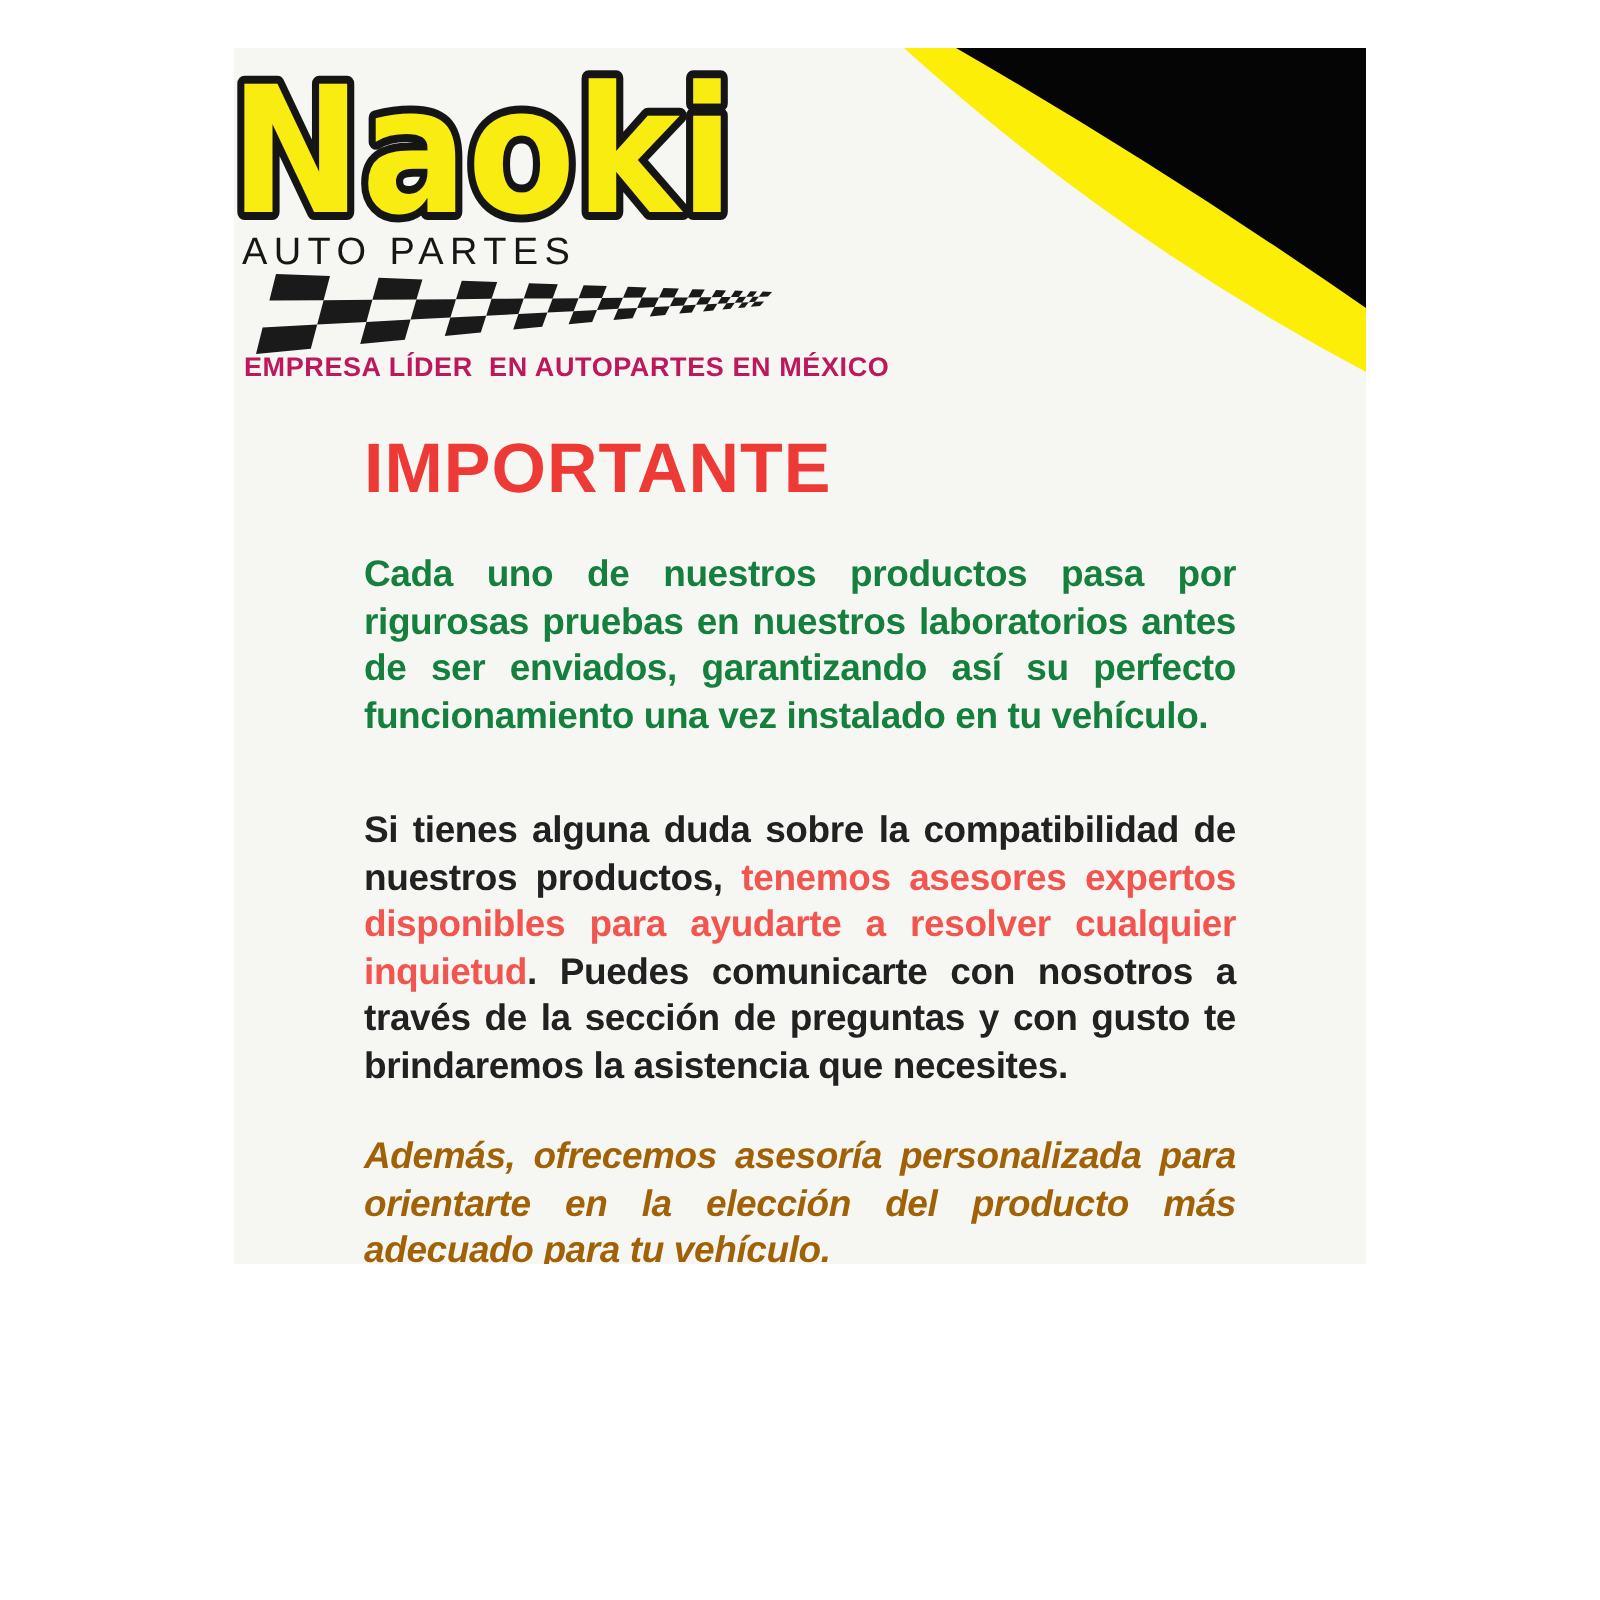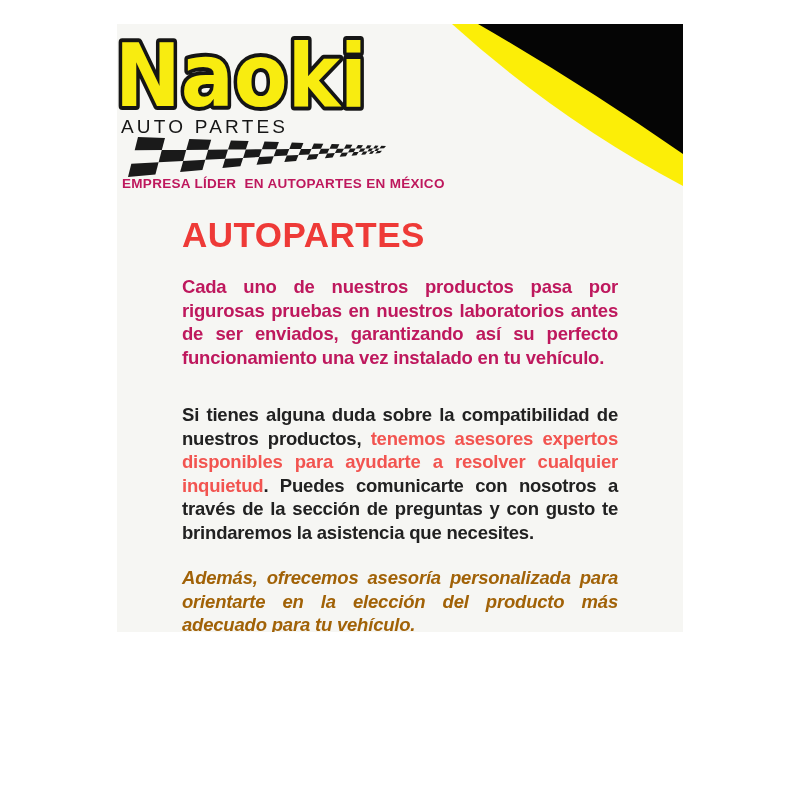--- a/index.html
+++ b/index.html
@@ -105,20 +105,20 @@
           <polygon points="237.2,10.6 240.5,10.7 238.4,13.4 235.1,13.4" fill="#1a1a1a"></polygon>
           <polygon points="233.1,16.2 236.4,16.1 234.3,18.7 231.0,19.0" fill="#1a1a1a"></polygon>
           <polygon points="238.4,13.4 241.4,13.4 239.4,15.9 236.4,16.1" fill="#1a1a1a"></polygon>
           <polygon points="243.4,10.8 248.0,11.0 246.0,13.3 241.4,13.4" fill="#1a1a1a"></polygon>
           <polygon points="239.4,15.9 244.0,15.7 242.0,18.0 237.3,18.4" fill="#1a1a1a"></polygon>
         </svg>
       <div class="brand-tagline" style="color: #be185d;">EMPRESA LÍDER  EN AUTOPARTES EN MÉXICO</div>
     </header>
 
     <main class="content">
-      <h1 style="color: rgb(238, 58, 55);">AUTOPARTES</h1>
-      <p class="p1" style="color: #be185d;">Cada uno de nuestros productos pasa por rigurosas pruebas en nuestros laboratorios antes de ser enviados, garantizando así su perfecto funcionamiento una vez instalado en tu vehículo.</p>
+      <h1 style="color: rgb(238, 58, 55);">IMPORTANTE</h1>
+      <p class="p1" style="color: #15803d;">Cada uno de nuestros productos pasa por rigurosas pruebas en nuestros laboratorios antes de ser enviados, garantizando así su perfecto funcionamiento una vez instalado en tu vehículo.</p>
       <p class="p2" style="color: rgb(33, 33, 33);"><span>Si tienes alguna duda sobre la compatibilidad de nuestros productos, </span><span id="hl" style="color: rgb(242, 84, 80);">tenemos asesores expertos disponibles para ayudarte a resolver cualquier inquietud</span><span>. Puedes comunicarte con nosotros a través de la sección de preguntas y con gusto te brindaremos la asistencia que necesites.</span></p>
       <p class="p3" style="color: #a16207; font-style: italic;">Además, ofrecemos asesoría personalizada para orientarte en la elección del producto más adecuado para tu vehículo.</p>
     </main>
 
   </div>
 </div>
 
 </body></html>

